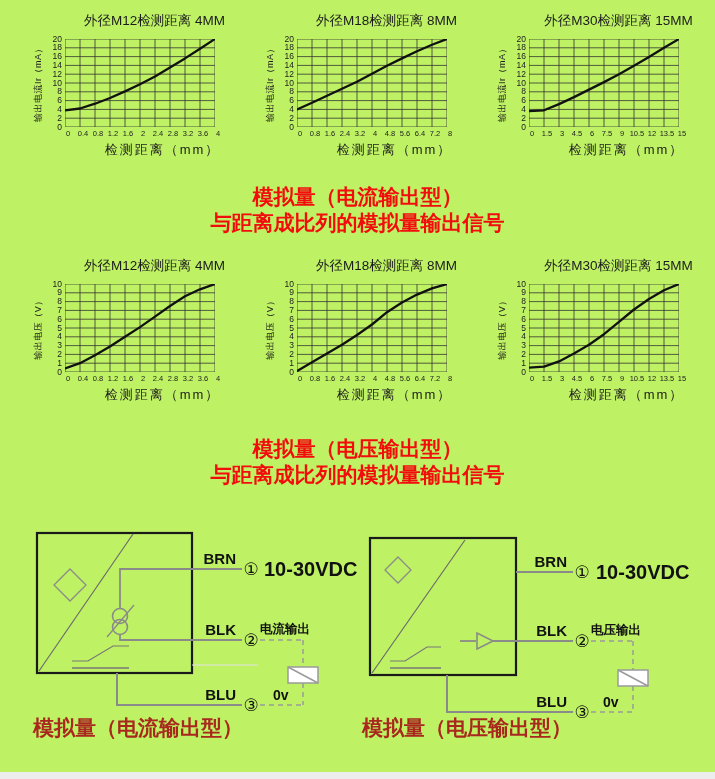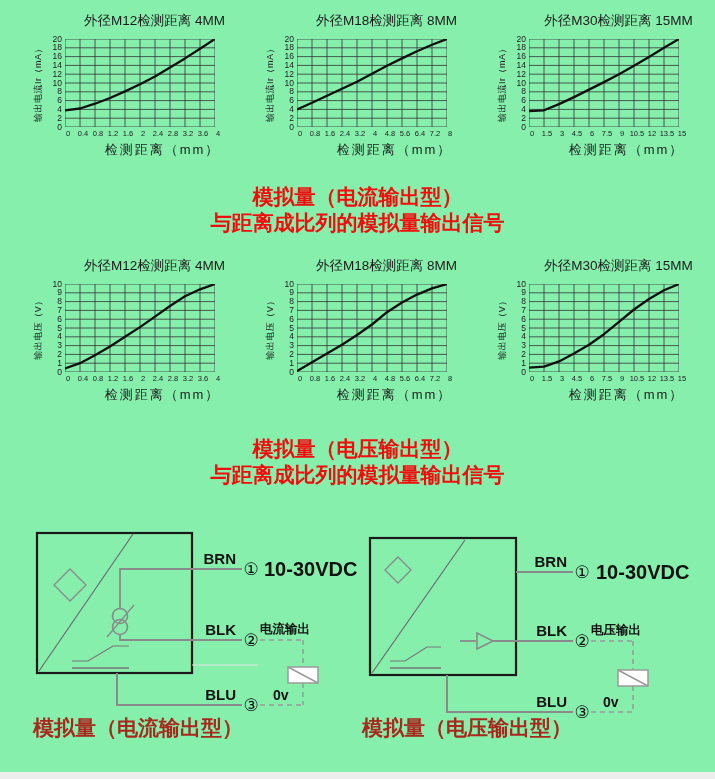--- a/index.html
+++ b/index.html
@@ -1,17 +1,17 @@
 <!DOCTYPE html>
 <html><head>
 <meta charset="utf-8">
 <style>
   html,body{margin:0;padding:0;}
   body{font-family:"Liberation Sans","DejaVu Sans",sans-serif;background:#fff;}
-  .page{position:relative;width:715px;height:779px;background:#86efac;overflow:hidden;}
+  .page{position:relative;width:715px;height:779px;background:#bef264;overflow:hidden;}
 
   
   .chart-row{position:absolute;left:28px;display:flex;}
   .chart{width:232px;flex:none;padding-left:3px;box-sizing:border-box;}
   .chart-title{font-size:13.5px;color:#1c1c1c;text-align:center;height:18px;line-height:18px;
                padding-left:18px;white-space:nowrap;}
   .chart-body{display:flex;height:88px;margin-top:9px;}
   .ylab{position:relative;width:14px;flex:none;}
   .ylab span{position:absolute;top:50%;left:50%;transform:translate(-50%,-50%) rotate(-90deg);
              white-space:nowrap;font-size:9px;color:#1c1c1c;letter-spacing:0.5px;}

